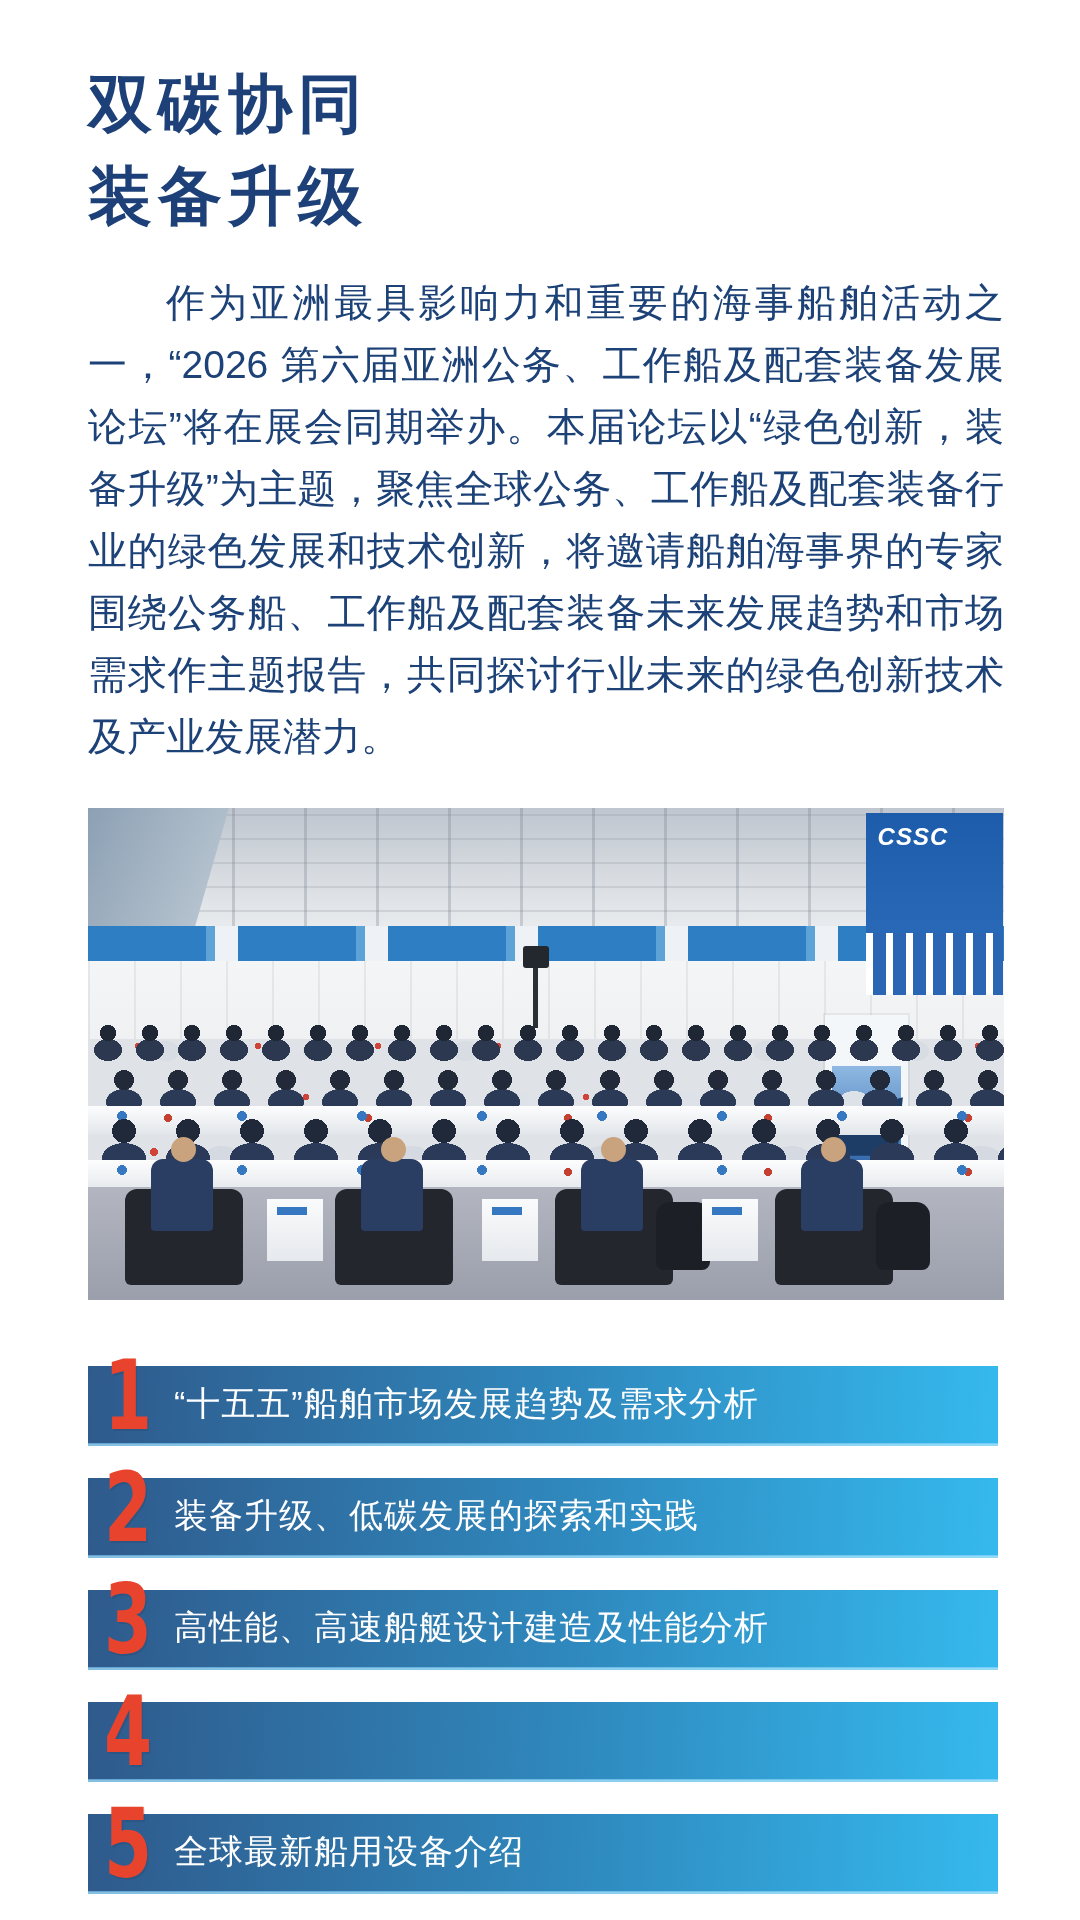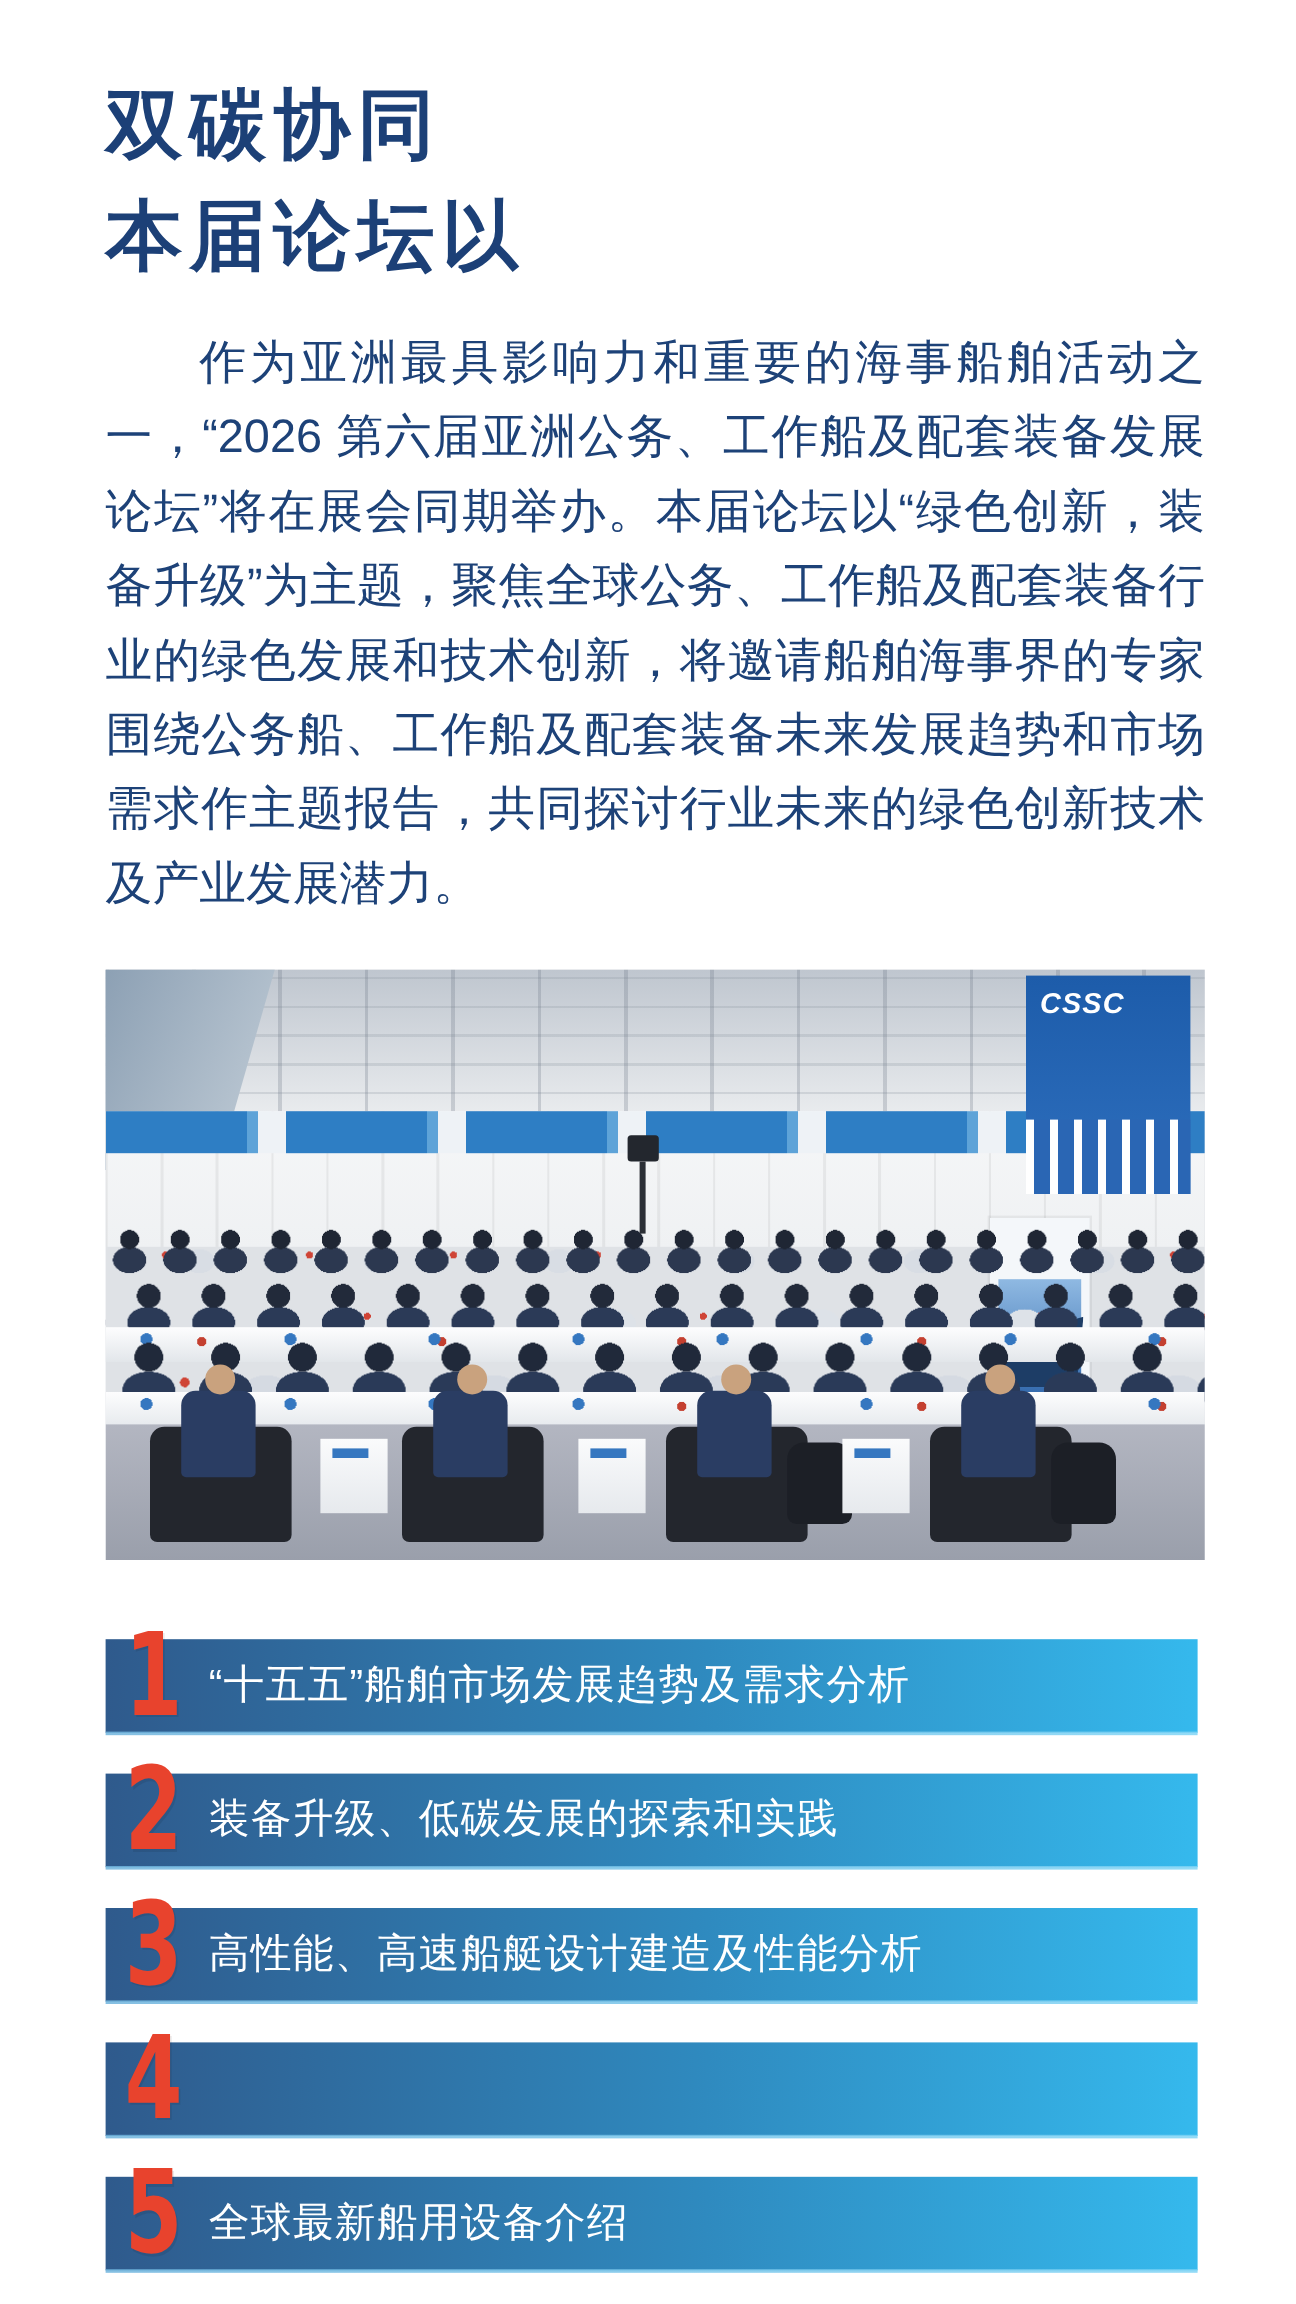--- a/index.html
+++ b/index.html
@@ -27,21 +27,21 @@
       linear-gradient(#bfc6cf,#eceef0); }
   .ph-ceiling-corner { position:absolute; left:-30px; top:0; width:16%; height:34%;
     background:linear-gradient(100deg,#8b9fb3,#b7c4d0); transform:skewX(-16deg); }
   .ph-booths { position:absolute; left:0; top:24%; width:100%; height:23%;
     background:
       repeating-linear-gradient(90deg, rgba(0,0,0,.06) 0 2px, transparent 2px 46px),
       linear-gradient(#f6f7f8,#eff1f3); }
   .ph-banner { position:absolute; left:0; top:24%; width:100%; height:7%;
     background:repeating-linear-gradient(90deg,
       #2e7ec4 0 118px, #5ea3d8 118px 127px, #eef2f6 127px 150px); }
-  .ph-cssc { position:absolute; right:12px; top:1%; width:15%; height:37%;
+  .ph-cssc { position:absolute; right:1px; top:1%; width:15%; height:37%;
     background:linear-gradient(#1d5caa,#2e6fbe); }
   .ph-cssc-label { display:block; padding:10px 0 0 12px; color:#ffffff;
     font-size:24px; font-weight:bold; font-style:italic; letter-spacing:1px; }
   .ph-cssc-stripes { position:absolute; left:0; bottom:0; width:100%; height:34%;
     background:repeating-linear-gradient(90deg,#ffffff 0 7px,#2a66b4 7px 20px); }
   .ph-poster { position:absolute; right:10.5%; top:42%; width:9%; height:35%;
     background:#f4f7fa; box-shadow:0 0 0 2px rgba(0,0,0,.05); }
   .ph-poster-img { position:absolute; left:8%; top:30%; width:84%; height:62%;
     background:linear-gradient(#8fb9e2,#2a62a8); }
   .ph-poster-ship { position:absolute; left:6%; bottom:18%; width:88%; height:34%;
@@ -116,21 +116,21 @@
   .topic-label { color:#ffffff; font-size:34px; letter-spacing:1px; padding-bottom:2px; }
 </style>
 </head>
 <body>
 
 <div class="page">
   <div class="content">
 
     <h1 class="title">
       <span class="title-line">双碳协同</span>
-      <span class="title-line">本届论坛以</span>
+      <span class="title-line">装备升级</span>
     </h1>
 
     <p class="intro">作为亚洲最具影响力和重要的海事船舶活动之一，“2026 第六届亚洲公务、工作船及配套装备发展论坛”将在展会同期举办。本届论坛以“绿色创新，装备升级”为主题，聚焦全球公务、工作船及配套装备行业的绿色发展和技术创新，将邀请船舶海事界的专家围绕公务船、工作船及配套装备未来发展趋势和市场需求作主题报告，共同探讨行业未来的绿色创新技术及产业发展潜力。</p>
 
     <div class="photo">
       <div class="ph-ceiling"></div>
       <div class="ph-ceiling-corner"></div>
       <div class="ph-booths"></div>
       <div class="ph-banner"></div>
       <div class="ph-cssc">

